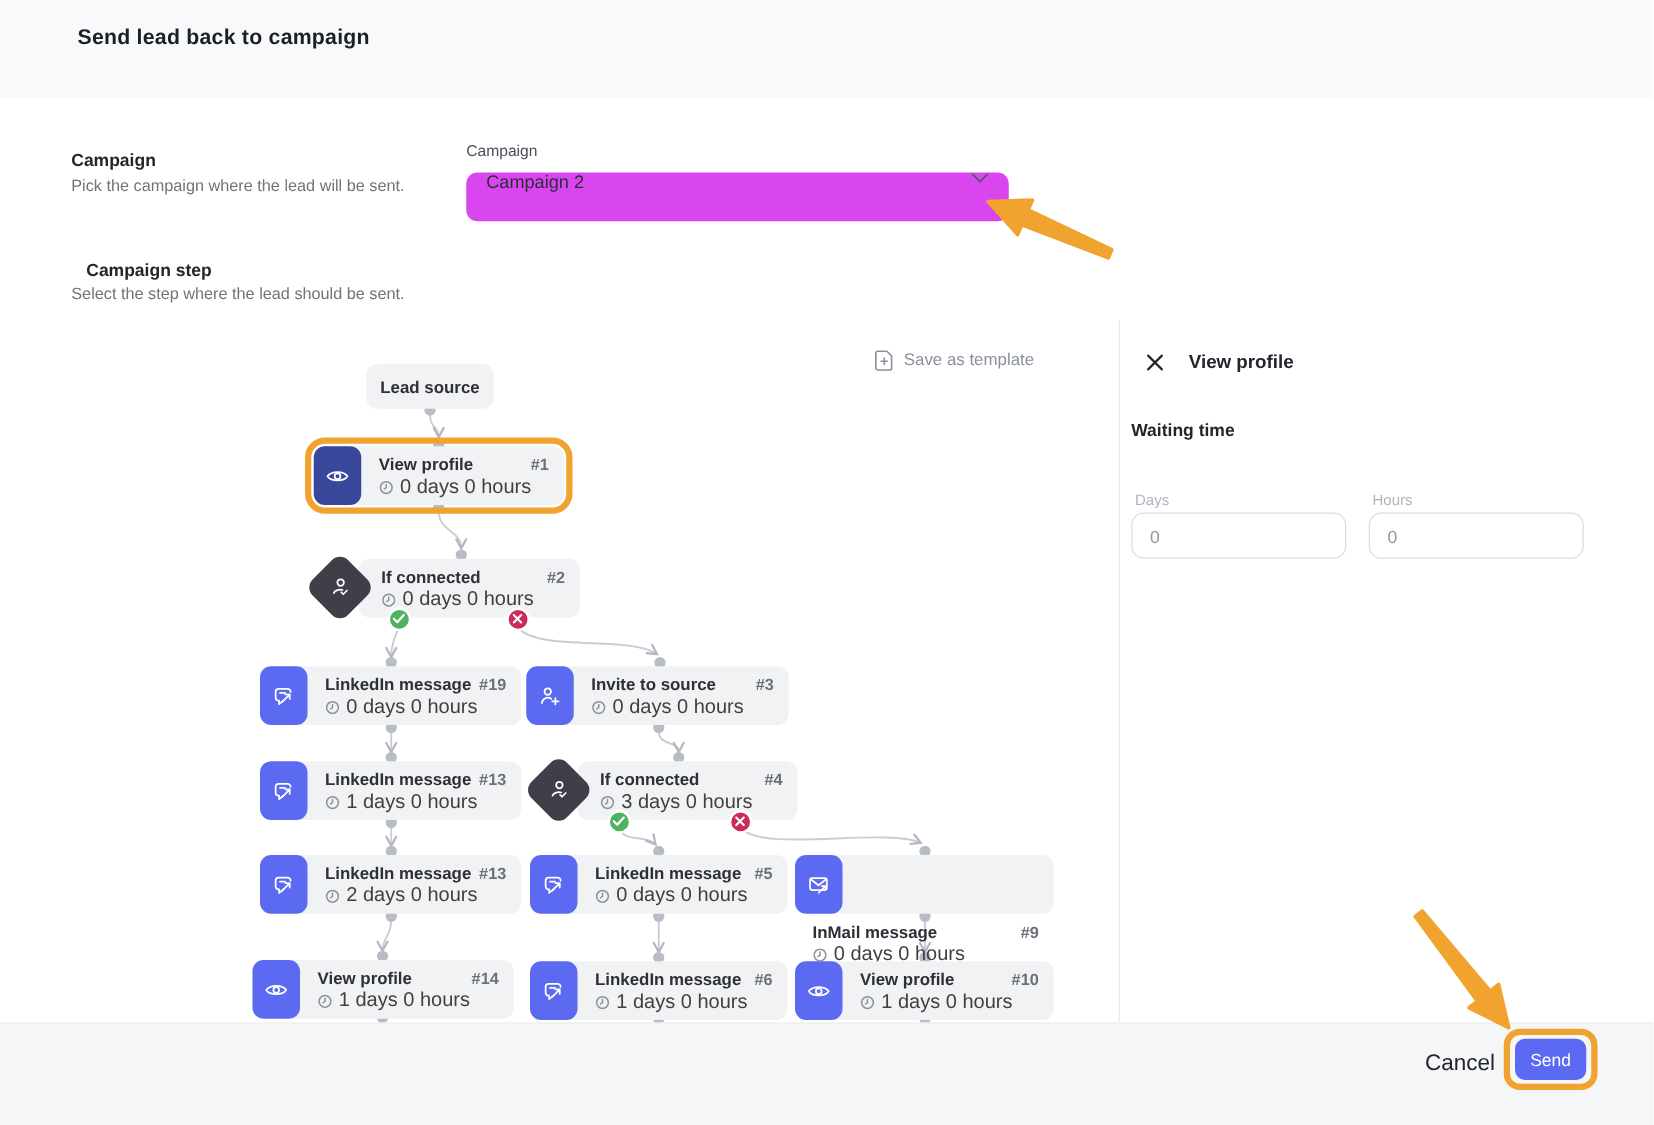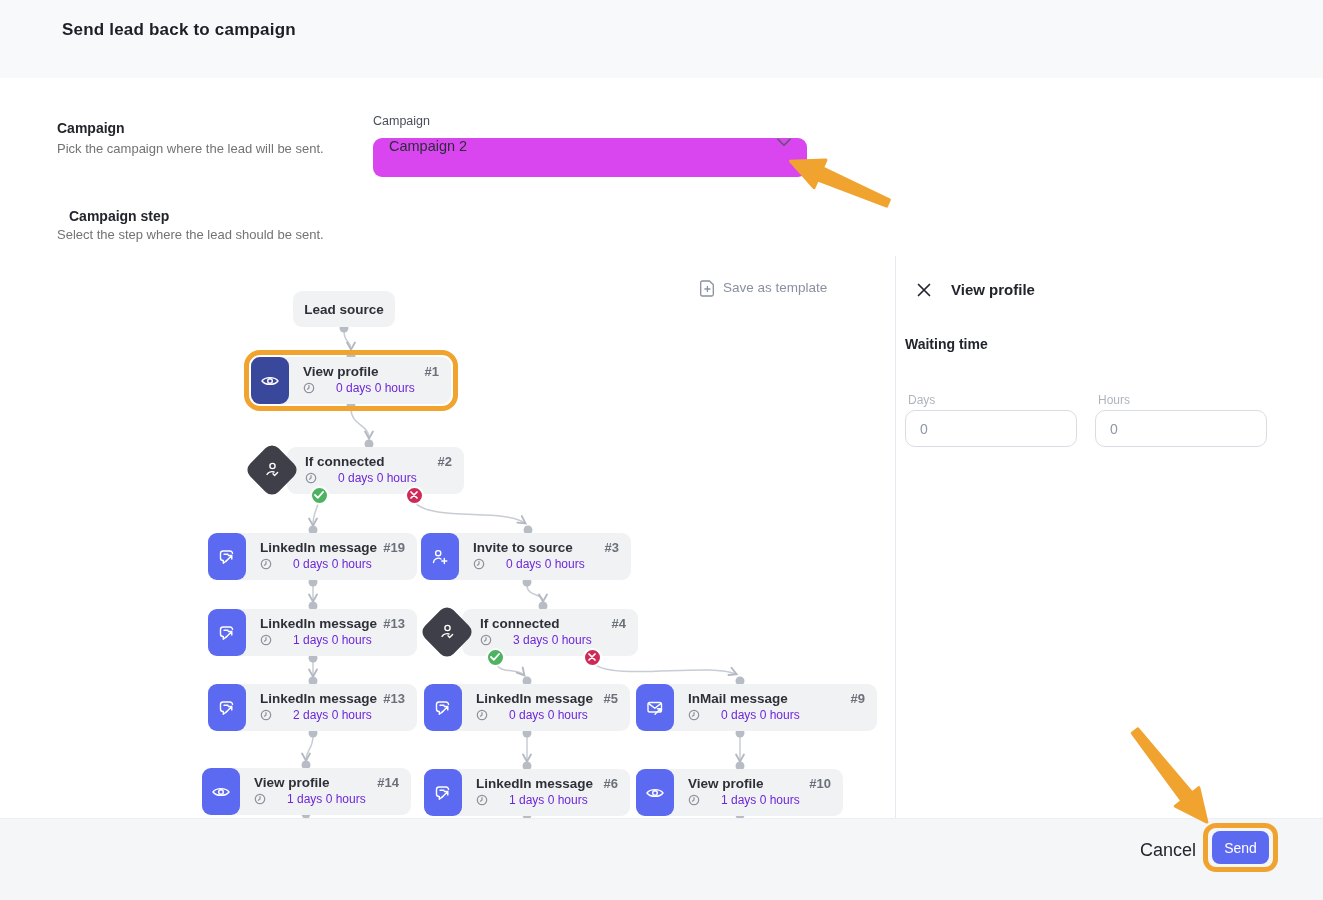--- a/index.html
+++ b/index.html
@@ -30,21 +30,21 @@
               color:#8a90a0; font-size:13.5px; cursor:pointer; z-index:2; }
 
   .node { position:absolute; height:47px; display:flex; background:#f1f2f4; border-radius:9px; z-index:2; cursor:pointer; }
   .node-icon { width:38px; height:47px; flex:none; background:#5b6af0; border-radius:9px;
                display:flex; align-items:center; justify-content:center; }
   .node.selected .node-icon { background:#3a489c; }
   .node-body { flex:1; position:relative; padding:7px 12px 0 14px; }
   .node-top { display:flex; justify-content:space-between; align-items:baseline; }
   .node-title { font-size:13.5px; font-weight:bold; color:#2e3038; white-space:nowrap; }
   .node-number { font-size:13px; color:#6b707a; font-weight:600; }
-  .node-duration { display:flex; align-items:center; gap:21px; font-size:12px; color:#6d28d9; margin-top:2px; }
+  .node-duration { display:flex; align-items:center; gap:5px; font-size:16px; color:#404040; margin-top:2px; }
 
   .dnode { background:#f1f2f4; }
   .dnode .node-body { padding-left:18px; }
   .diamond { position:absolute; left:-35px; top:3px; width:40px; height:40px; background:#3f3f49;
              border-radius:9px; transform:rotate(45deg); display:flex; align-items:center; justify-content:center; z-index:3; }
   .diamond svg { transform:rotate(-45deg); }
 
   .badge { position:absolute; width:19px; height:19px; border-radius:50%; display:flex; align-items:center;
            justify-content:center; z-index:3; cursor:pointer; border:2px solid #fff; }
   .badge.green { background:#4db360; }
@@ -356,21 +356,21 @@
       <div class="node-duration">
           <svg width="12" height="12" viewBox="0 0 12 12">
             <circle cx="6" cy="6" r="4.7" fill="none" stroke="#8d929b" stroke-width="1.2"></circle>
             <path d="M6,3.6 V6 L4.4,7.2" fill="none" stroke="#8d929b" stroke-width="1.2" stroke-linecap="round"></path>
           </svg>
           <span>0 days 0 hours</span>
         </div>
     </div>
   </div>
 
-  <div class="node" style="left:636px; top:684px; width:241px;">
+  <div class="node" style="left:636px; top:684px; width:207px;flex-direction:column;">
     <div class="node-icon">
       <svg width="20" height="20" viewBox="0 0 20 20">
           <rect x="3" y="4.5" width="13.5" height="9.5" rx="1.8" fill="none" stroke="#fff" stroke-width="1.4"></rect>
           <path d="M3.8,5.6 L9.8,10.2 L15.8,5.6" fill="none" stroke="#fff" stroke-width="1.4" stroke-linecap="round" stroke-linejoin="round"></path>
           <path d="M10,16.2 L15.4,10.8 M15.4,13.8 V10.8 H12.4" fill="none" stroke="#fff" stroke-width="1.4" stroke-linecap="round" stroke-linejoin="round"></path>
         </svg>
     </div>
     <div class="node-body">
       <div class="node-top">
           <span class="node-title">InMail message</span>

